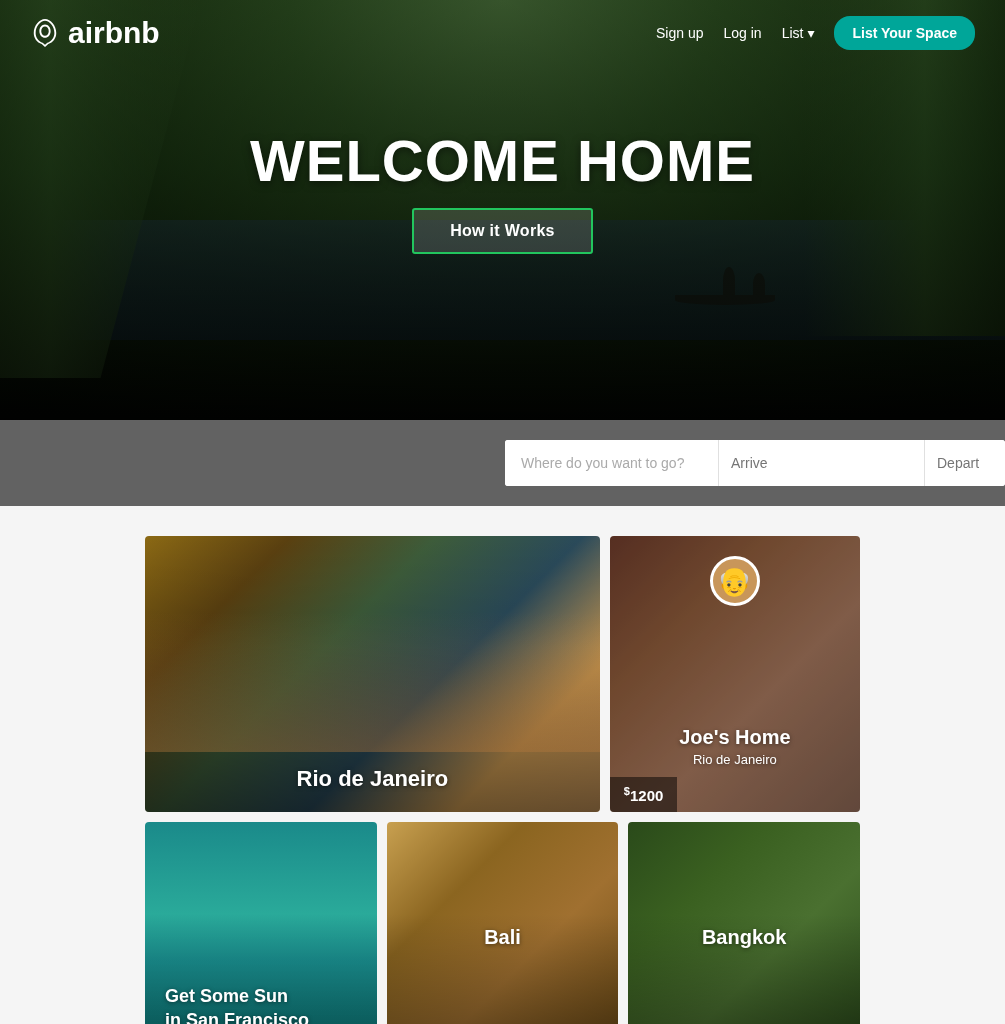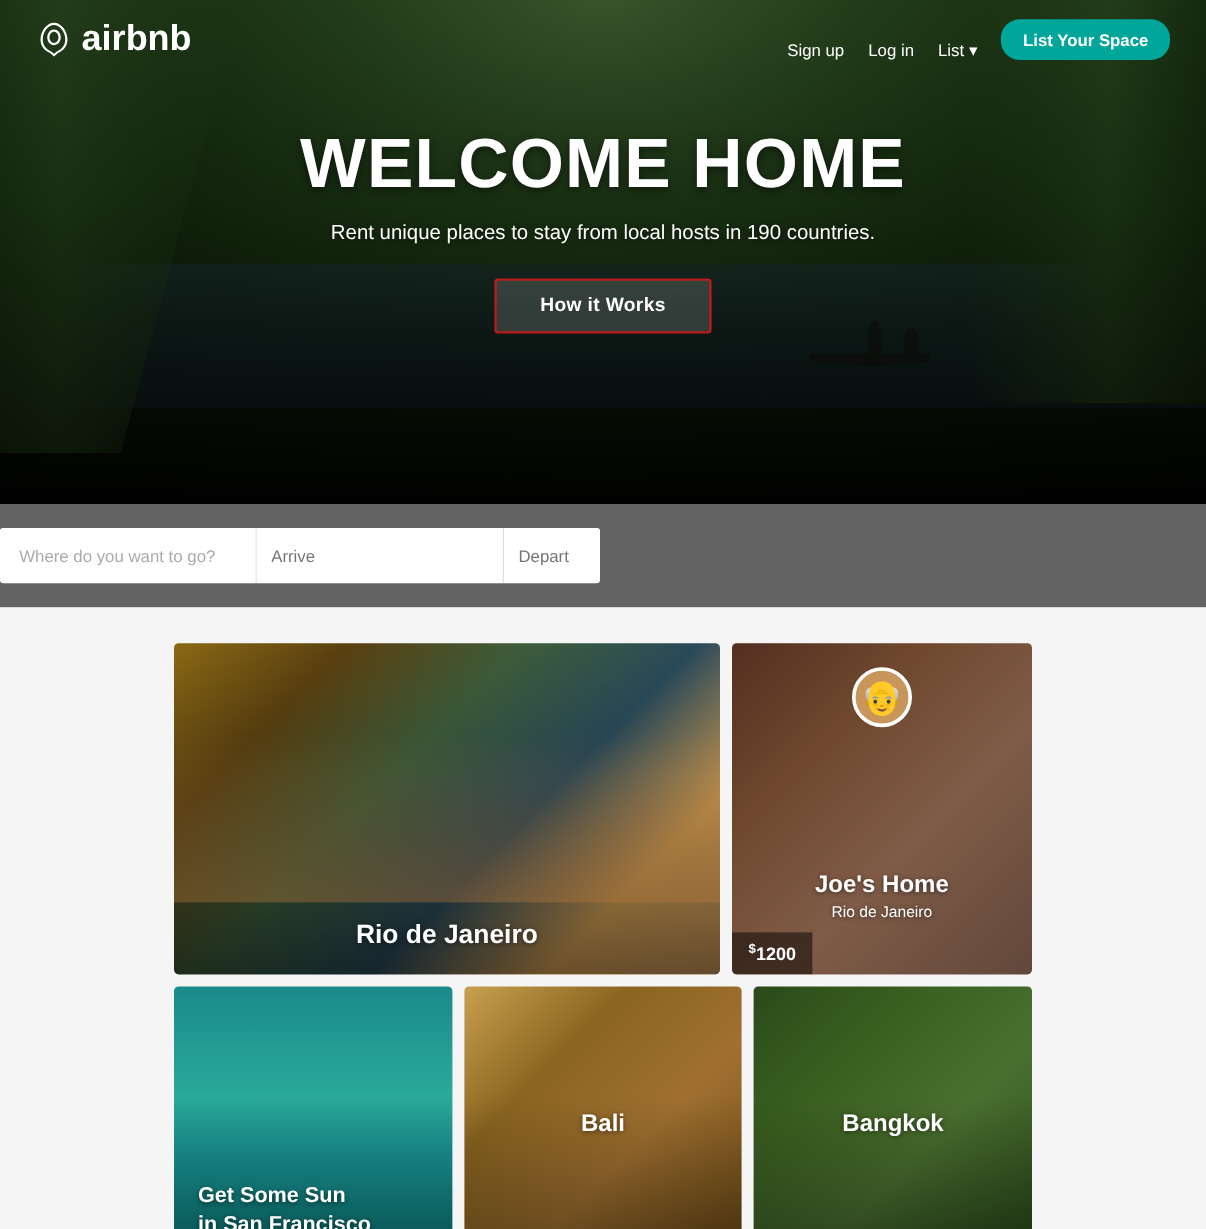--- a/index.html
+++ b/index.html
@@ -20,21 +20,21 @@
       align-items: center;
       gap: 8px;
       color: white;
       font-size: 30px;
       font-weight: bold;
       text-decoration: none;
     }
     .nav-logo svg { width: 30px; height: 30px; }
     .nav-links {
       display: flex;
-      align-items: flex-end;
+      align-items: center;
       gap: 20px;
     }
     .nav-link {
       color: white;
       font-size: 14px;
       text-decoration: none;
       background: none;
       border: none;
       cursor: pointer;
     }
@@ -176,37 +176,37 @@
     .hero-subtitle {
       color: white;
       font-size: 17px;
       font-weight: 300;
       text-shadow: 0 1px 4px rgba(0,0,0,0.5);
       margin-bottom: 28px;
     }
     .how-it-works-btn {
       background: rgba(255,255,255,0.15);
       color: white;
-      border: 2px solid #b91c1c;
+      border: 2px solid #22c55e;
       padding: 12px 36px;
       font-size: 16px;
       font-weight: 600;
       border-radius: 3px;
       cursor: pointer;
       letter-spacing: 0.3px;
     }
 
     
     .search-section {
       position: relative;
       z-index: 5;
       background: rgba(0,0,0,0.6);
       padding: 20px 0;
       display: flex;
-      justify-content: flex-start;
+      justify-content: flex-end;
     }
     .search-bar {
       display: flex;
       align-items: stretch;
       width: 500px;
       background: white;
       border-radius: 3px;
       overflow: hidden;
       height: 46px;
     }
@@ -441,21 +441,20 @@
   <div class="hero-scene">
     <div class="hero-water"></div>
     <div class="hero-right-tree"></div>
     <div class="hero-boat"></div>
     <div class="hero-figure1"></div>
     <div class="hero-figure2"></div>
   </div>
   <div class="hero-bg"></div>
   <div class="hero-content">
     <h1 class="hero-title">WELCOME HOME</h1>
-    <p class="hero-subtitle">Rent unique places to stay from local hosts in 190 countries.</p>
     <button class="how-it-works-btn">How it Works</button>
   </div>
 </section>
 
 <div class="search-section">
   <div class="search-bar">
     <input class="search-destination" type="text" placeholder="Where do you want to go?" style="">
     <input class="search-arrive" type="text" placeholder="Arrive" style="">
     <input class="search-depart" type="text" placeholder="Depart" style="">
 

